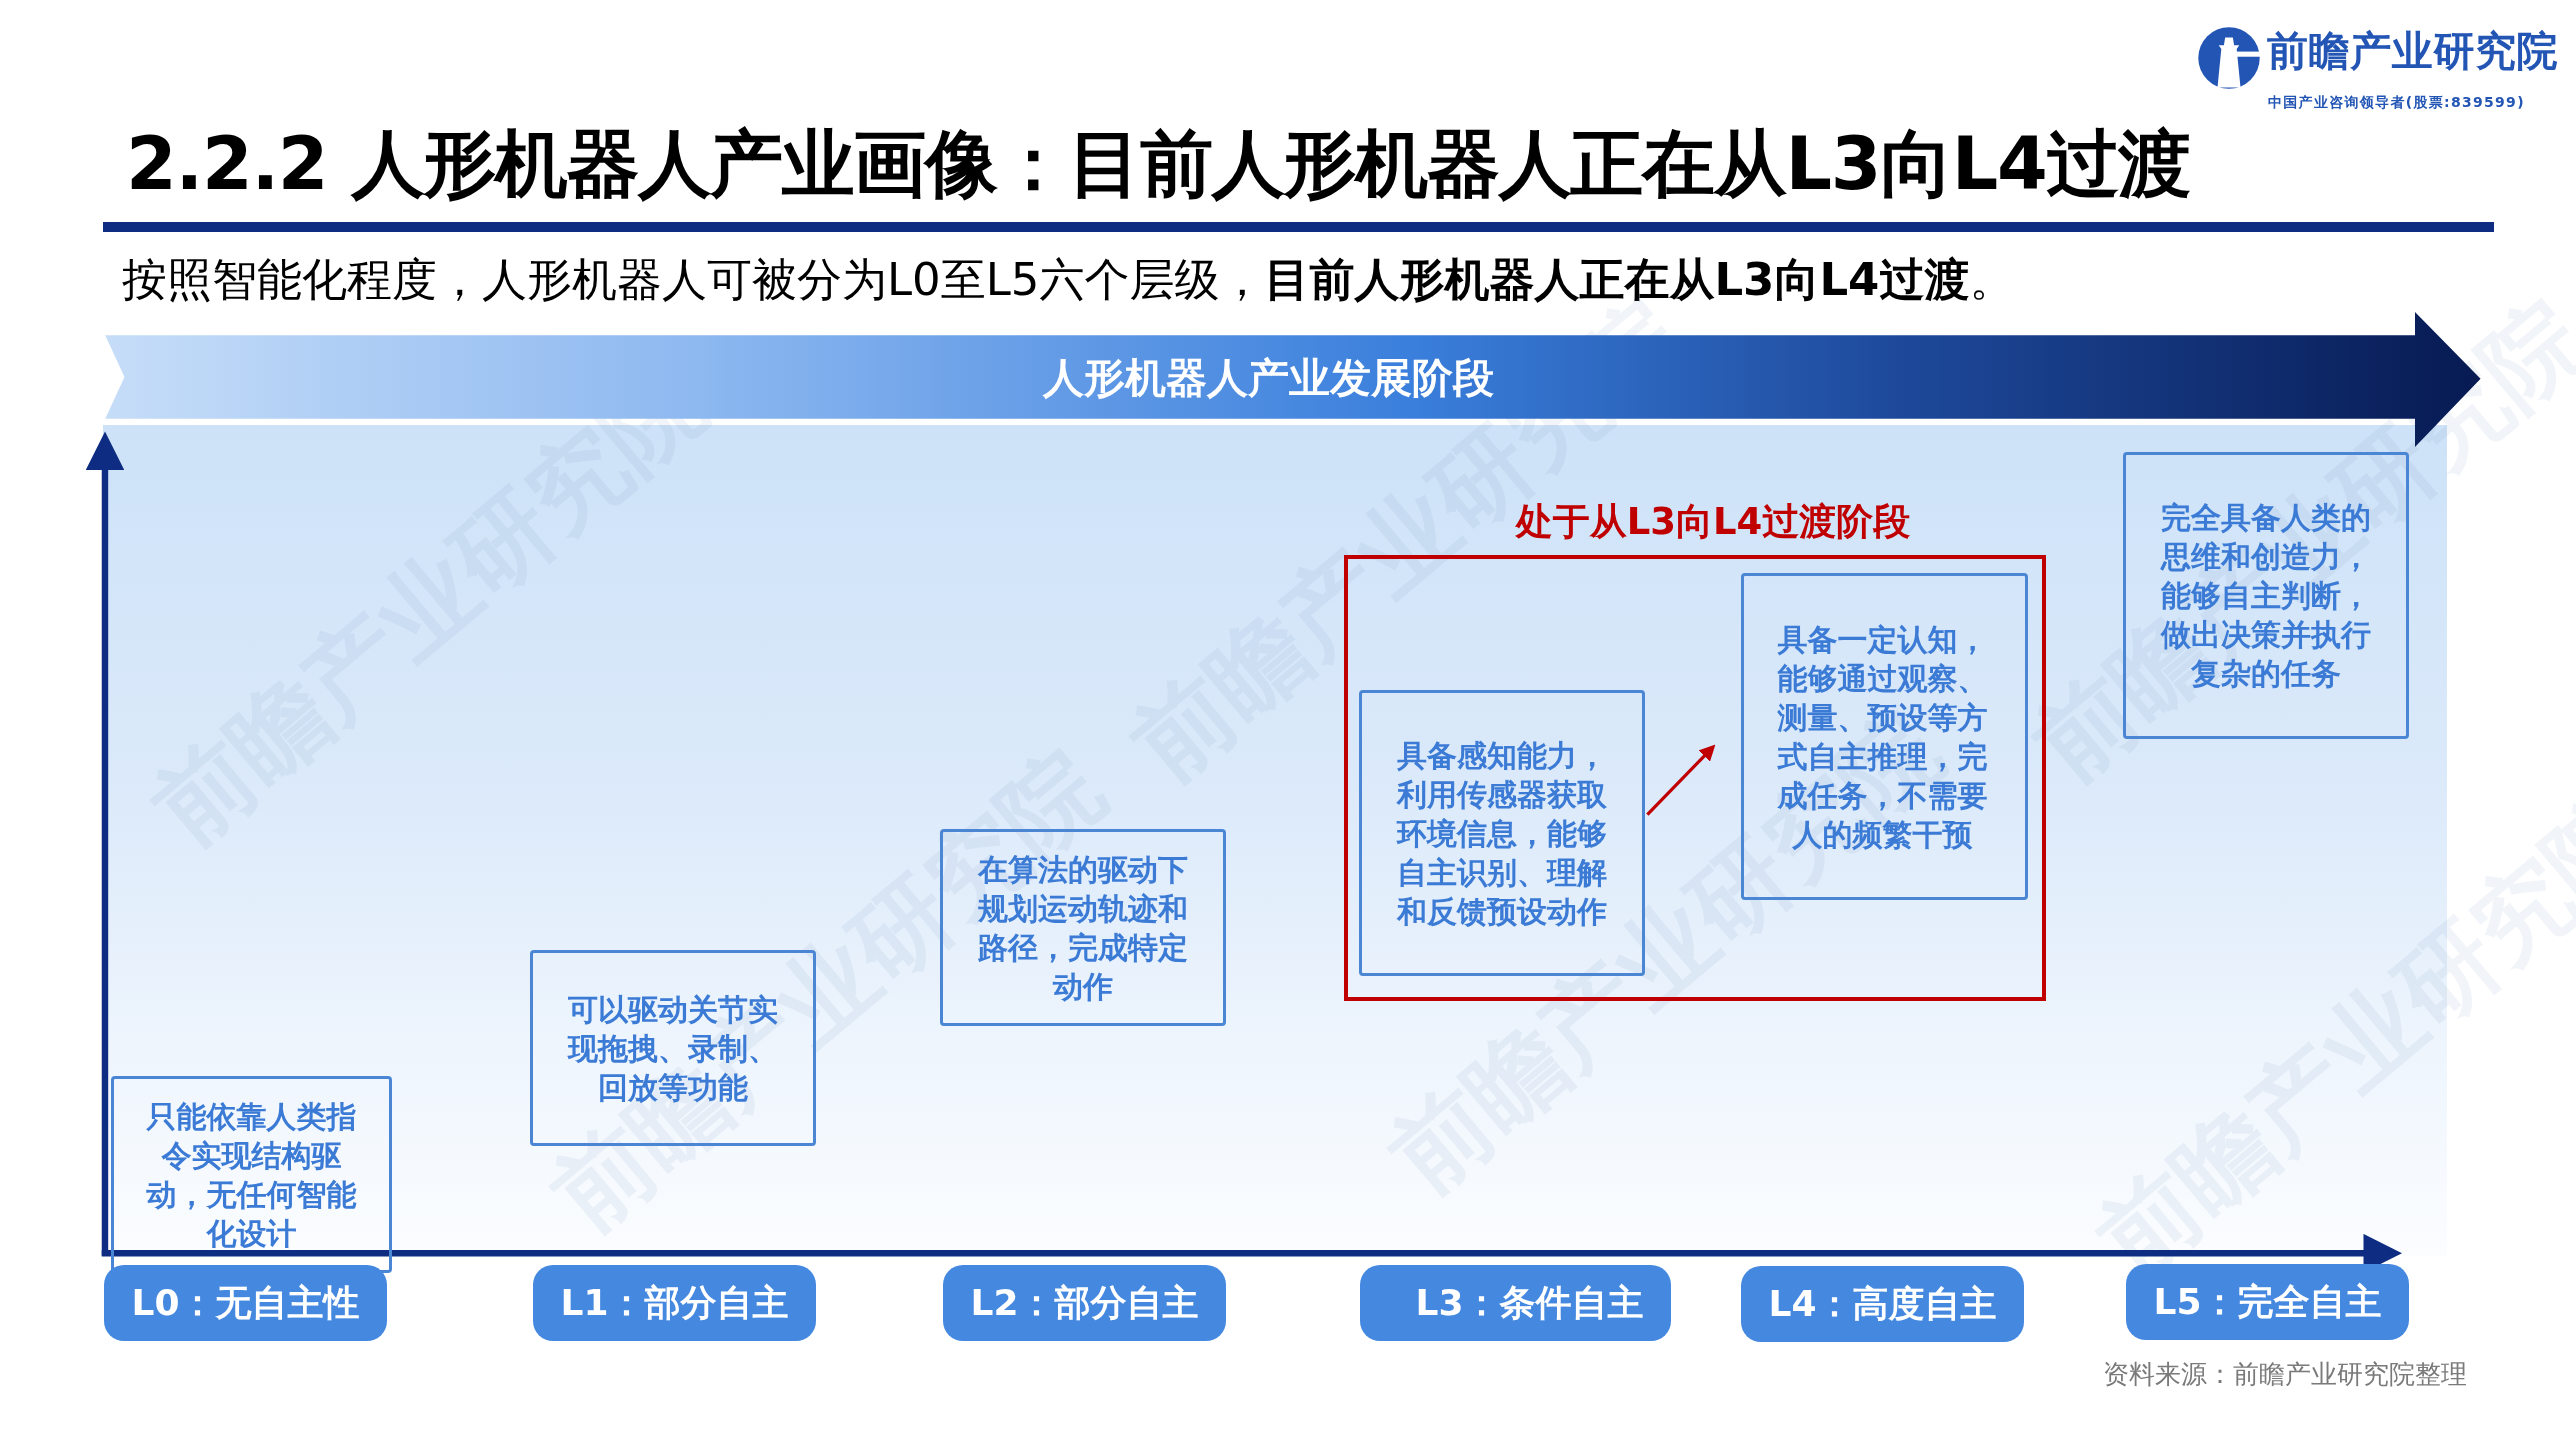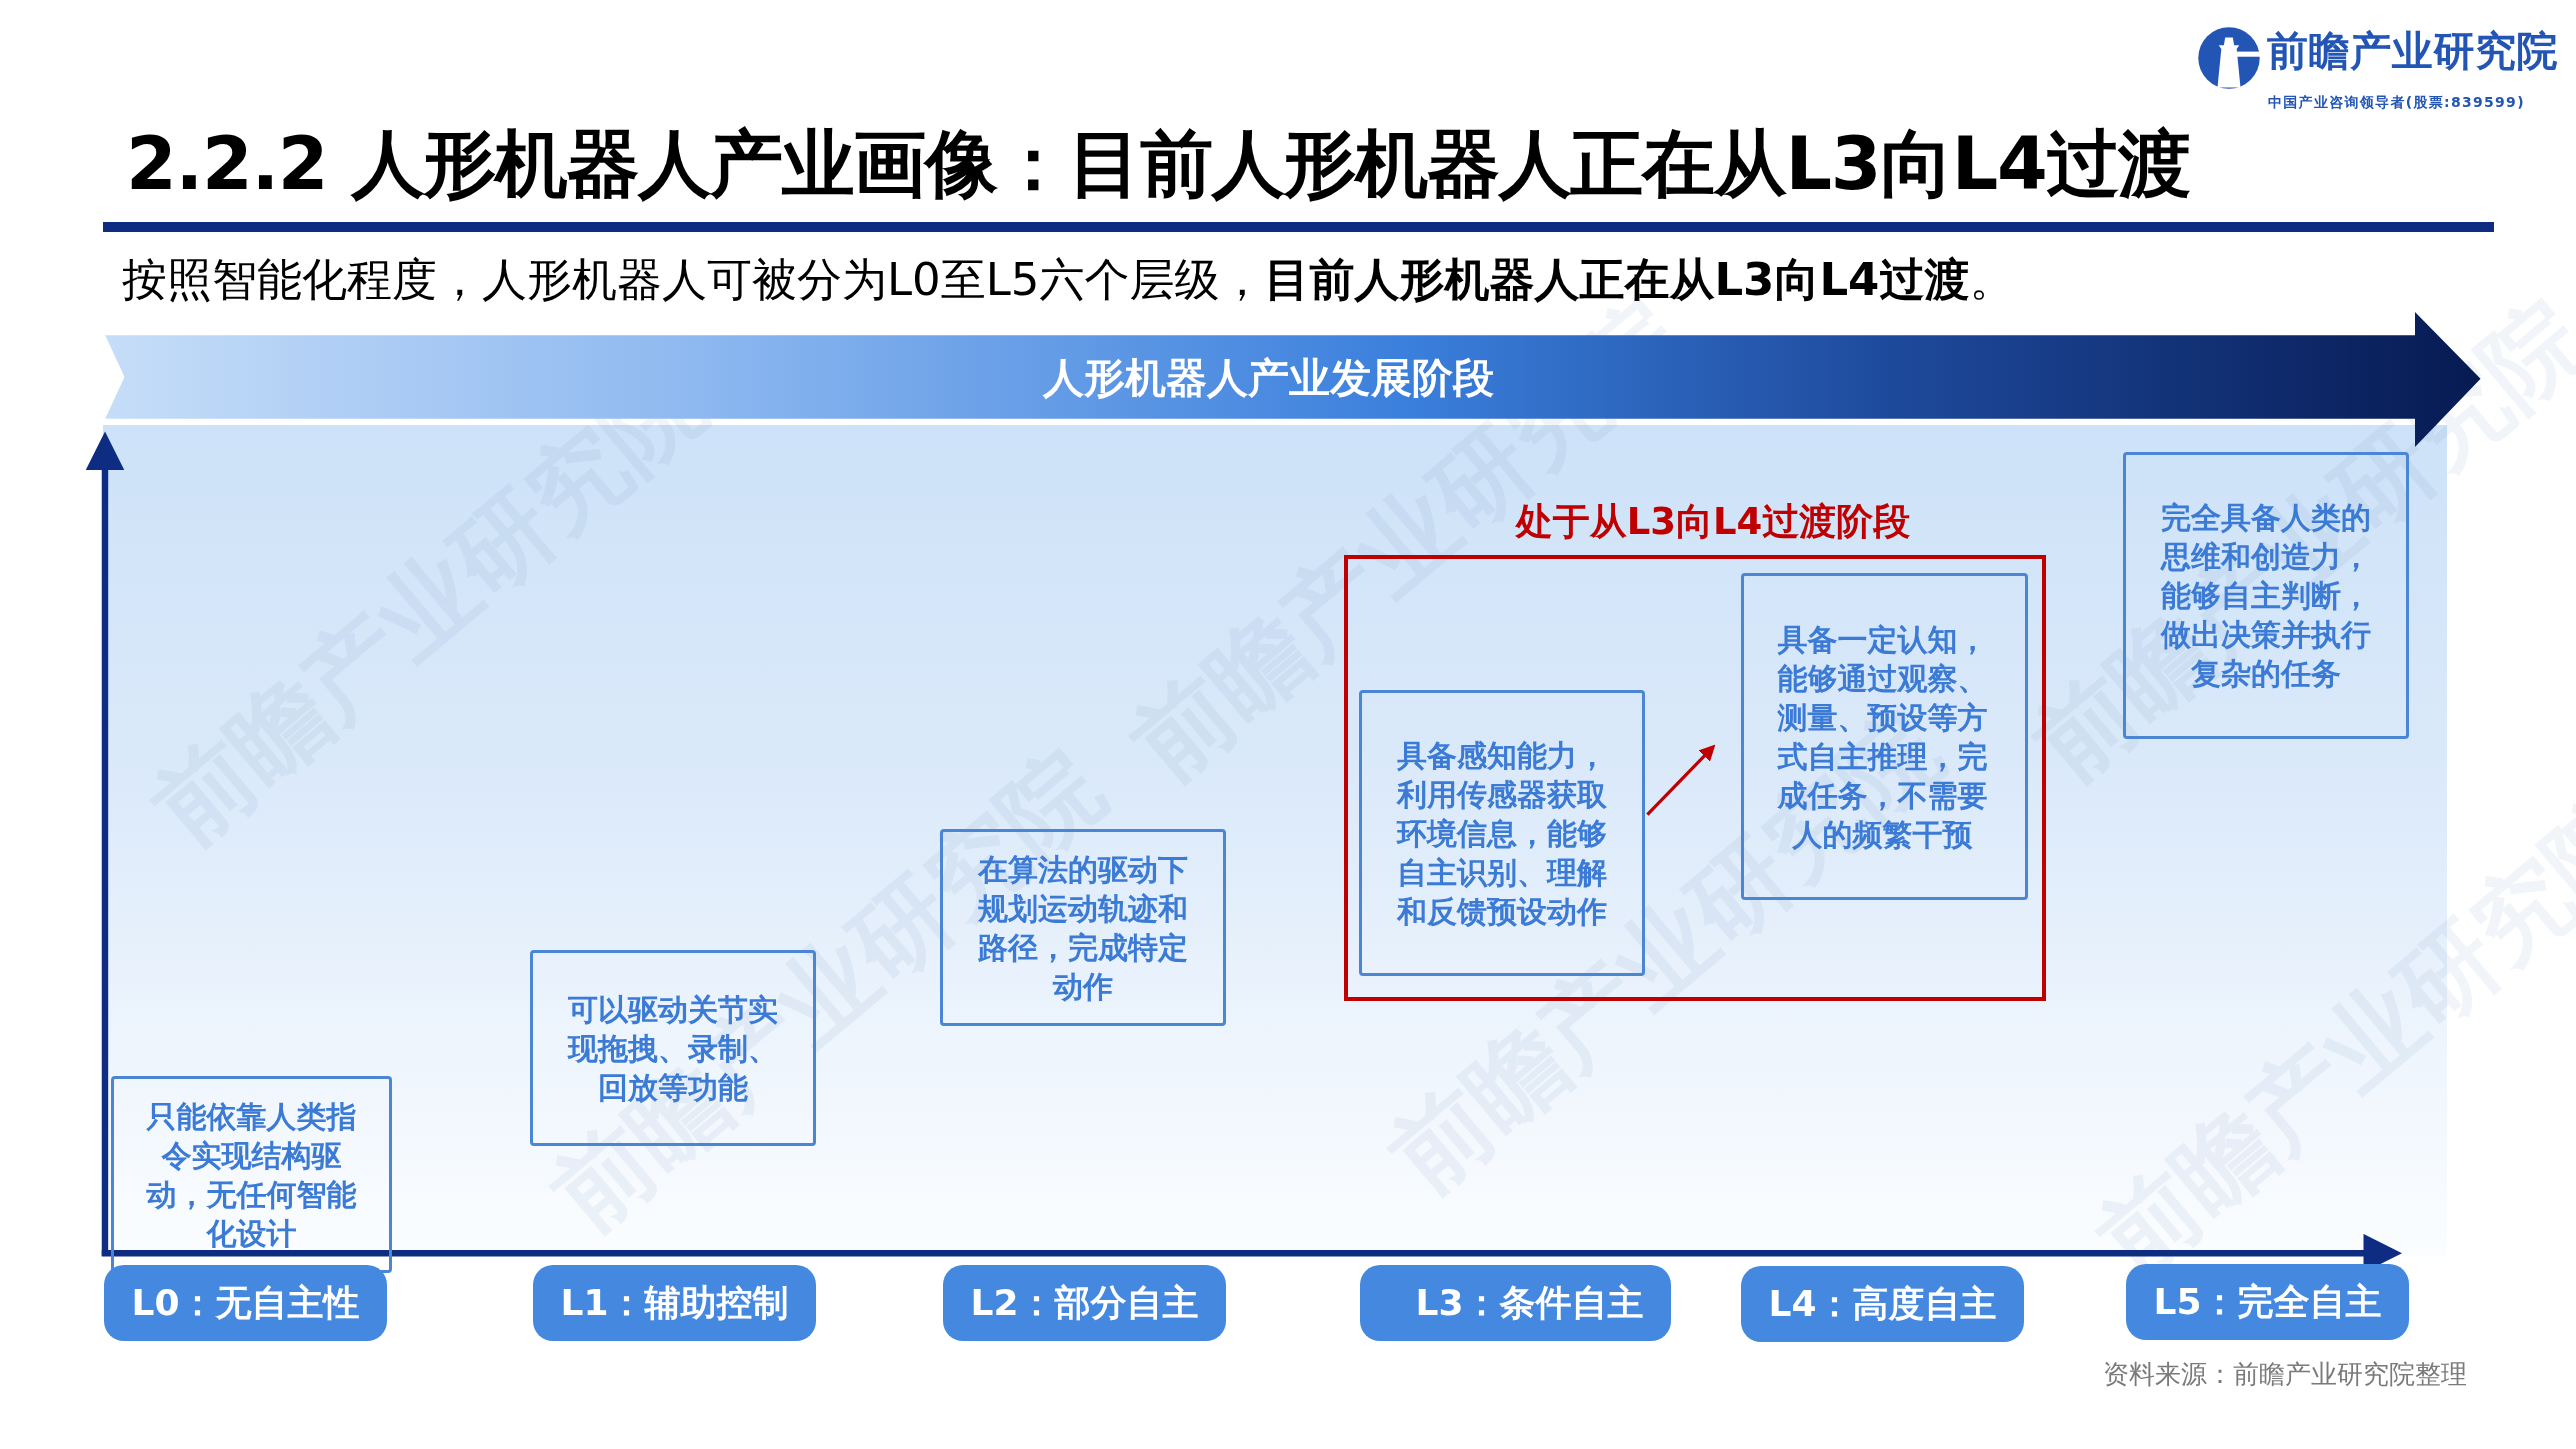--- a/index.html
+++ b/index.html
@@ -108,20 +108,20 @@
 <div class="abs redbox"></div>
 
 <div class="desc" style="left:111px; top:1052px; width:281px; height:197px;margin-top:24px;">只能依靠人类指令实现结构驱动，无任何智能化设计</div>
 <div class="desc" style="left:530px; top:950px; width:286px; height:196px;">可以驱动关节实现拖拽、录制、回放等功能</div>
 <div class="desc" style="left:940px; top:829px; width:286px; height:197px;">在算法的驱动下规划运动轨迹和路径，完成特定动作</div>
 <div class="desc" style="left:1359px; top:690px; width:286px; height:286px;">具备感知能力，利用传感器获取环境信息，能够自主识别、理解和反馈预设动作</div>
 <div class="desc" style="left:1741px; top:573px; width:287px; height:327px;padding-left:22px;">具备一定认知，能够通过观察、测量、预设等方式自主推理，完成任务，不需要人的频繁干预</div>
 <div class="desc" style="left:2123px; top:452px; width:286px; height:287px;">完全具备人类的思维和创造力，能够自主判断，做出决策并执行复杂的任务</div>
 
 <div class="pill" style="left:104px;">L0：无自主性</div>
-<div class="pill" style="left:533px;">L1：辅助控制</div>
+<div class="pill" style="left:533px;">L1：部分自主</div>
 <div class="pill" style="left:943px;">L2：部分自主</div>
 <div class="pill" style="left:1360px;padding-left:28px;">L3：条件自主</div>
 <div class="pill" style="left:1741px; top:1266px;">L4：高度自主</div>
 <div class="pill" style="left:2126px; top:1264px;">L5：完全自主</div>
 
 <div class="abs source">资料来源：前瞻产业研究院整理</div>
 
 
 </body></html>

